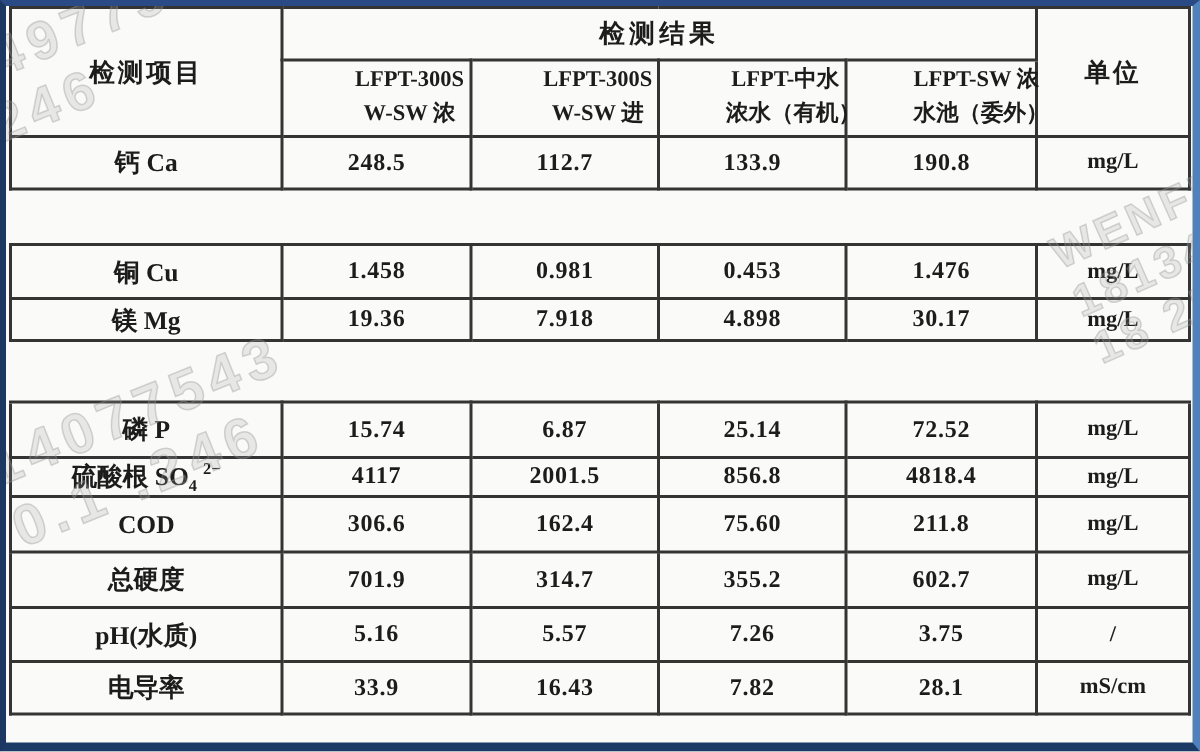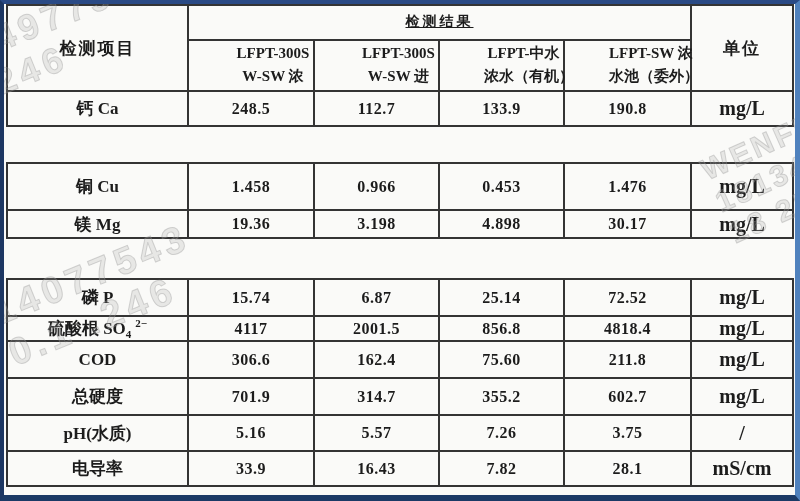--- a/index.html
+++ b/index.html
@@ -25,27 +25,27 @@
   td{
     border:2px solid #343434;
     text-align:center;
     vertical-align:middle;
     padding:0;
     font-weight:bold;
     font-size:16px;
     background:transparent;
   }
   td.item-head{font-size:17px;letter-spacing:2px;margin-top:19px;}
-  td.result-head{font-size:14px;letter-spacing:3px;border-bottom:1px solid #343434;text-decoration:underline;}
+  td.result-head{font-size:17px;letter-spacing:3px;border-bottom:1px solid #343434;}
   td.unit-head{font-size:17px;letter-spacing:2px;}
   td.colhead{font-size:15px;line-height:23px;}
   td.colhead div{white-space:nowrap;padding-left:44px;}
   td.label{font-size:17px;}
   td.num{font-size:16px;letter-spacing:0.5px;margin-top:36px;}
-  td.unit{font-size:20px;}
+  td.unit{font-size:15px;}
   tr.gap td{
     border-left:none;border-right:none;
     background:transparent;
   }
   sub{font-size:11px;}
   sup{font-size:11px;margin-left:4px;}
   
   .wm{
     position:absolute;
     font-family:"Liberation Sans","DejaVu Sans",sans-serif;
@@ -123,33 +123,33 @@
       <td class="num">112.7</td>
       <td class="num">133.9</td>
       <td class="num">190.8</td>
       <td class="unit">mg/L</td>
     </tr>
 
     <tr class="gap" style="height:37px">
       <td colspan="6"></td>
     </tr>
 
-    <tr style="height:47px">
+    <tr style="height:36px">
       <td class="label">铜 Cu</td>
       <td class="num">1.458</td>
-      <td class="num">0.966</td>
+      <td class="num">0.981</td>
       <td class="num">0.453</td>
       <td class="num">1.476</td>
       <td class="unit">mg/L</td>
     </tr>
 
     <tr style="height:28px">
       <td class="label">镁 Mg</td>
       <td class="num">19.36</td>
-      <td class="num">3.198</td>
+      <td class="num">7.918</td>
       <td class="num">4.898</td>
       <td class="num">30.17</td>
       <td class="unit">mg/L</td>
     </tr>
 
     <tr class="gap" style="height:41px">
       <td colspan="6"></td>
     </tr>
 
     <tr style="height:37px">

